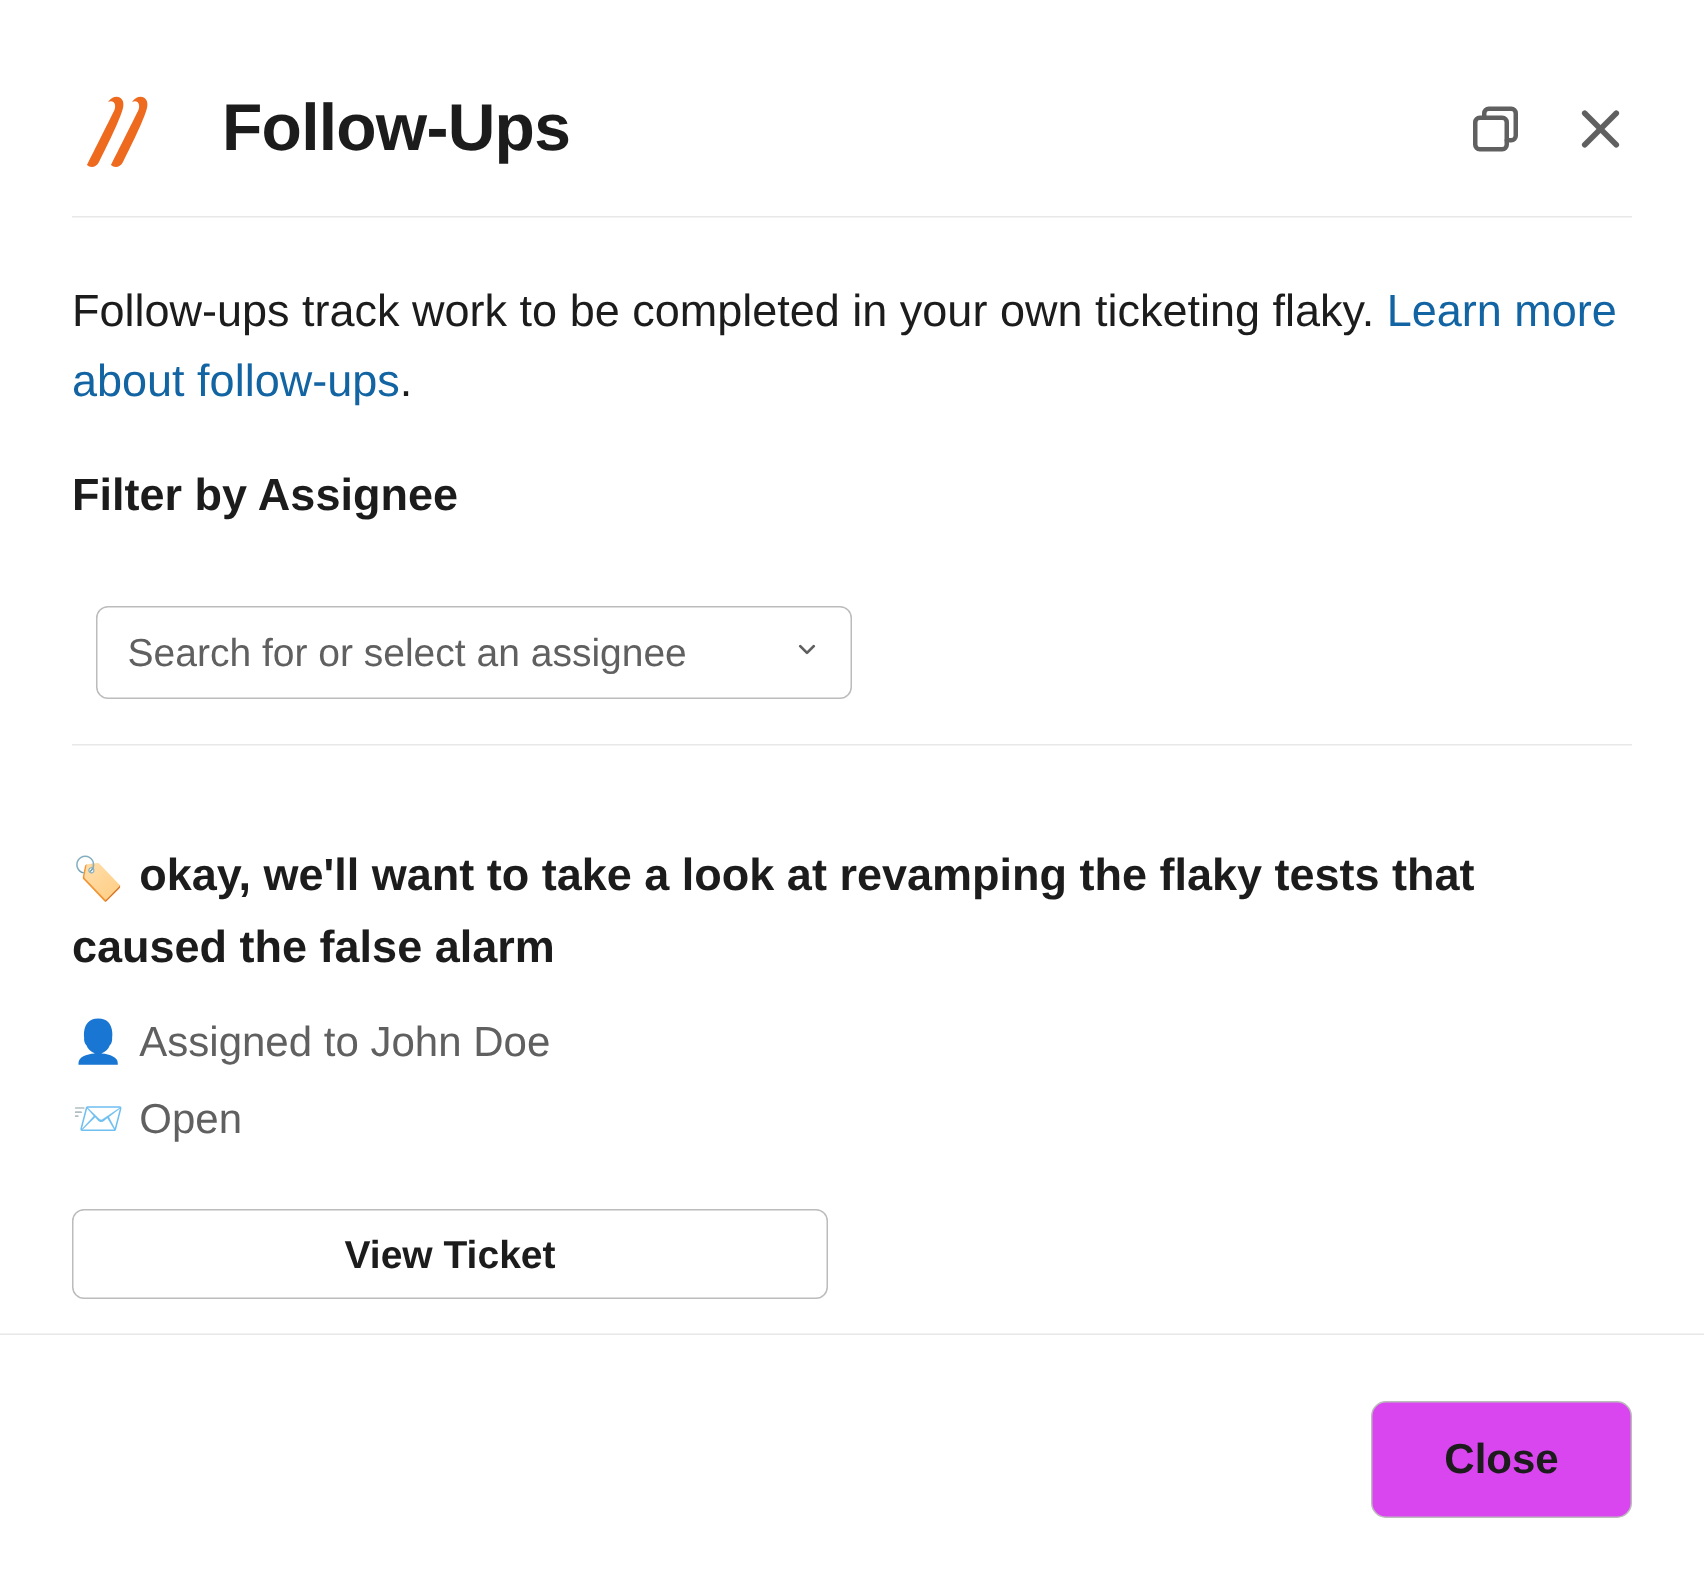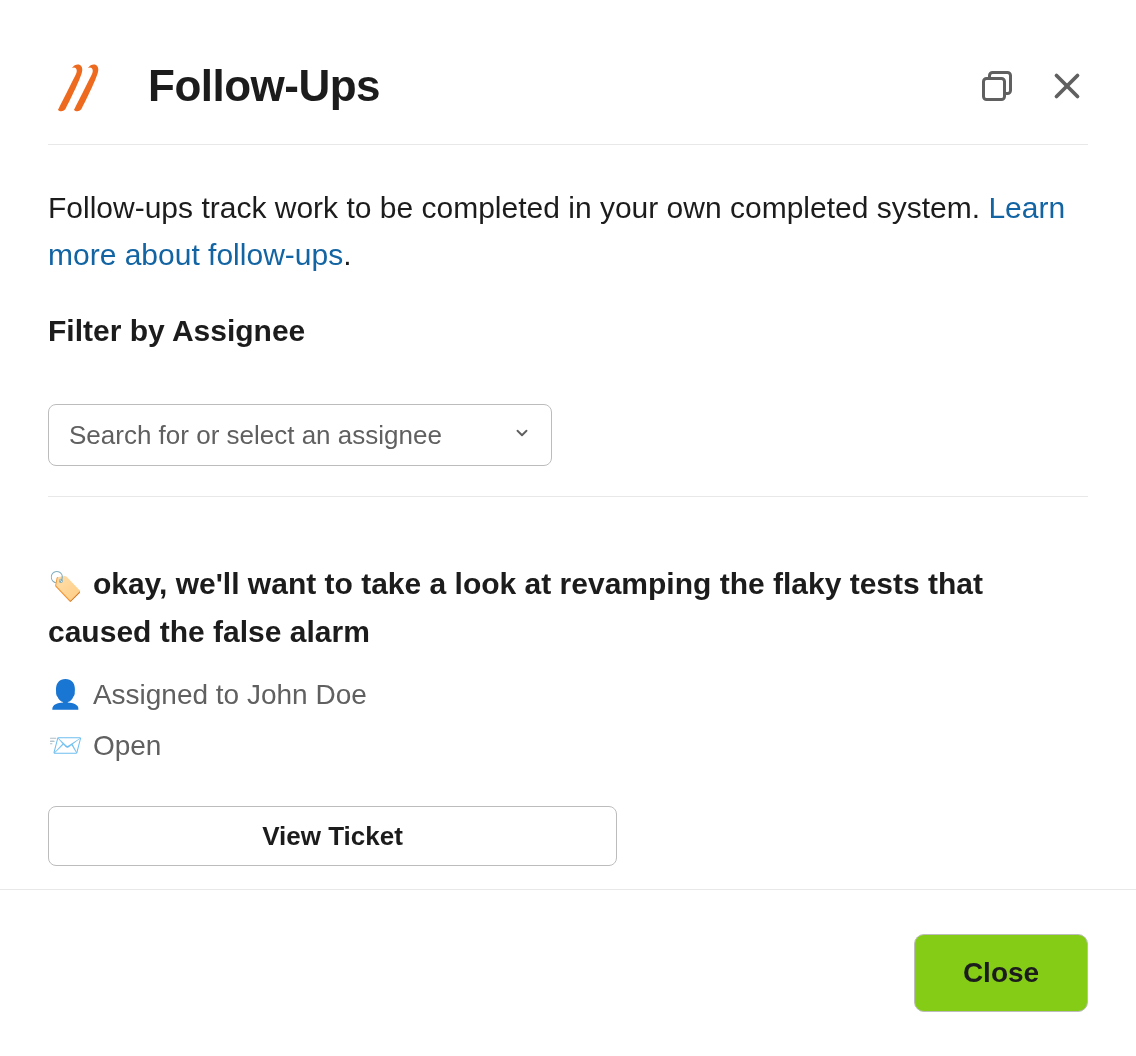--- a/index.html
+++ b/index.html
@@ -89,20 +89,21 @@
       height: 62px;
       border: 1px solid #bcbcbc;
       border-radius: 8px;
       background: #fff;
       display: flex;
       align-items: center;
       justify-content: space-between;
       padding: 0 20px;
       cursor: pointer;
       margin-bottom: 30px;
+      margin-left: 16px;
     }
     .assignee-select .placeholder {
       color: #616061;
       font-size: 26px;
     }
     .assignee-select .chevron {
       color: #616061;
     }
     .ticket-block {
       padding: 30px 0 36px 0;
@@ -136,42 +137,42 @@
       align-items: center;
       gap: 10px;
       font-size: 28px;
       color: #616061;
     }
     .ticket-meta-row .meta-emoji {
       font-size: 28px;
     }
     .view-ticket-btn {
       margin-top: 44px;
-      width: 569px;
+      width: 504px;
       height: 60px;
       border: 1px solid #bcbcbc;
       border-radius: 8px;
       background: #fff;
       font-size: 26px;
       font-weight: 800;
       cursor: pointer;
       color: #1d1c1d;
     }
     .modal-footer {
       border-top: 1px solid #e8e8e8;
       padding: 44px 48px;
       display: flex;
       justify-content: flex-end;
     }
     .close-btn {
       min-width: 174px;
       height: 78px;
       border: 1px solid #bcbcbc;
       border-radius: 10px;
-      background: #84cc16;
+      background: #d946ef;
       font-size: 28px;
       font-weight: 800;
       cursor: pointer;
       color: #1d1c1d;
       padding: 0 32px;
     }
   </style>
 </head>
 <body>
 
@@ -198,21 +199,21 @@
           <line x1="19" y1="5" x2="5" y2="19"></line>
         </svg>
       </button>
     </div>
   </div>
 
   <div class="modal-body">
     <hr class="divider">
 
     <div class="intro">
-      <span>Follow-ups track work to be completed in your own completed system. </span><a class="link">Learn more about follow-ups</a><span>.</span>
+      <span>Follow-ups track work to be completed in your own ticketing flaky. </span><a class="link">Learn more about follow-ups</a><span>.</span>
     </div>
 
     <div class="filter-label">Filter by Assignee</div>
 
     <div class="assignee-select">
       <span class="placeholder">Search for or select an assignee</span>
       <span class="chevron">
         <svg width="18" height="18" viewBox="0 0 24 24" fill="none" stroke="currentColor" stroke-width="2.5" stroke-linecap="round" stroke-linejoin="round">
           <polyline points="6 9 12 15 18 9"></polyline>
         </svg>

